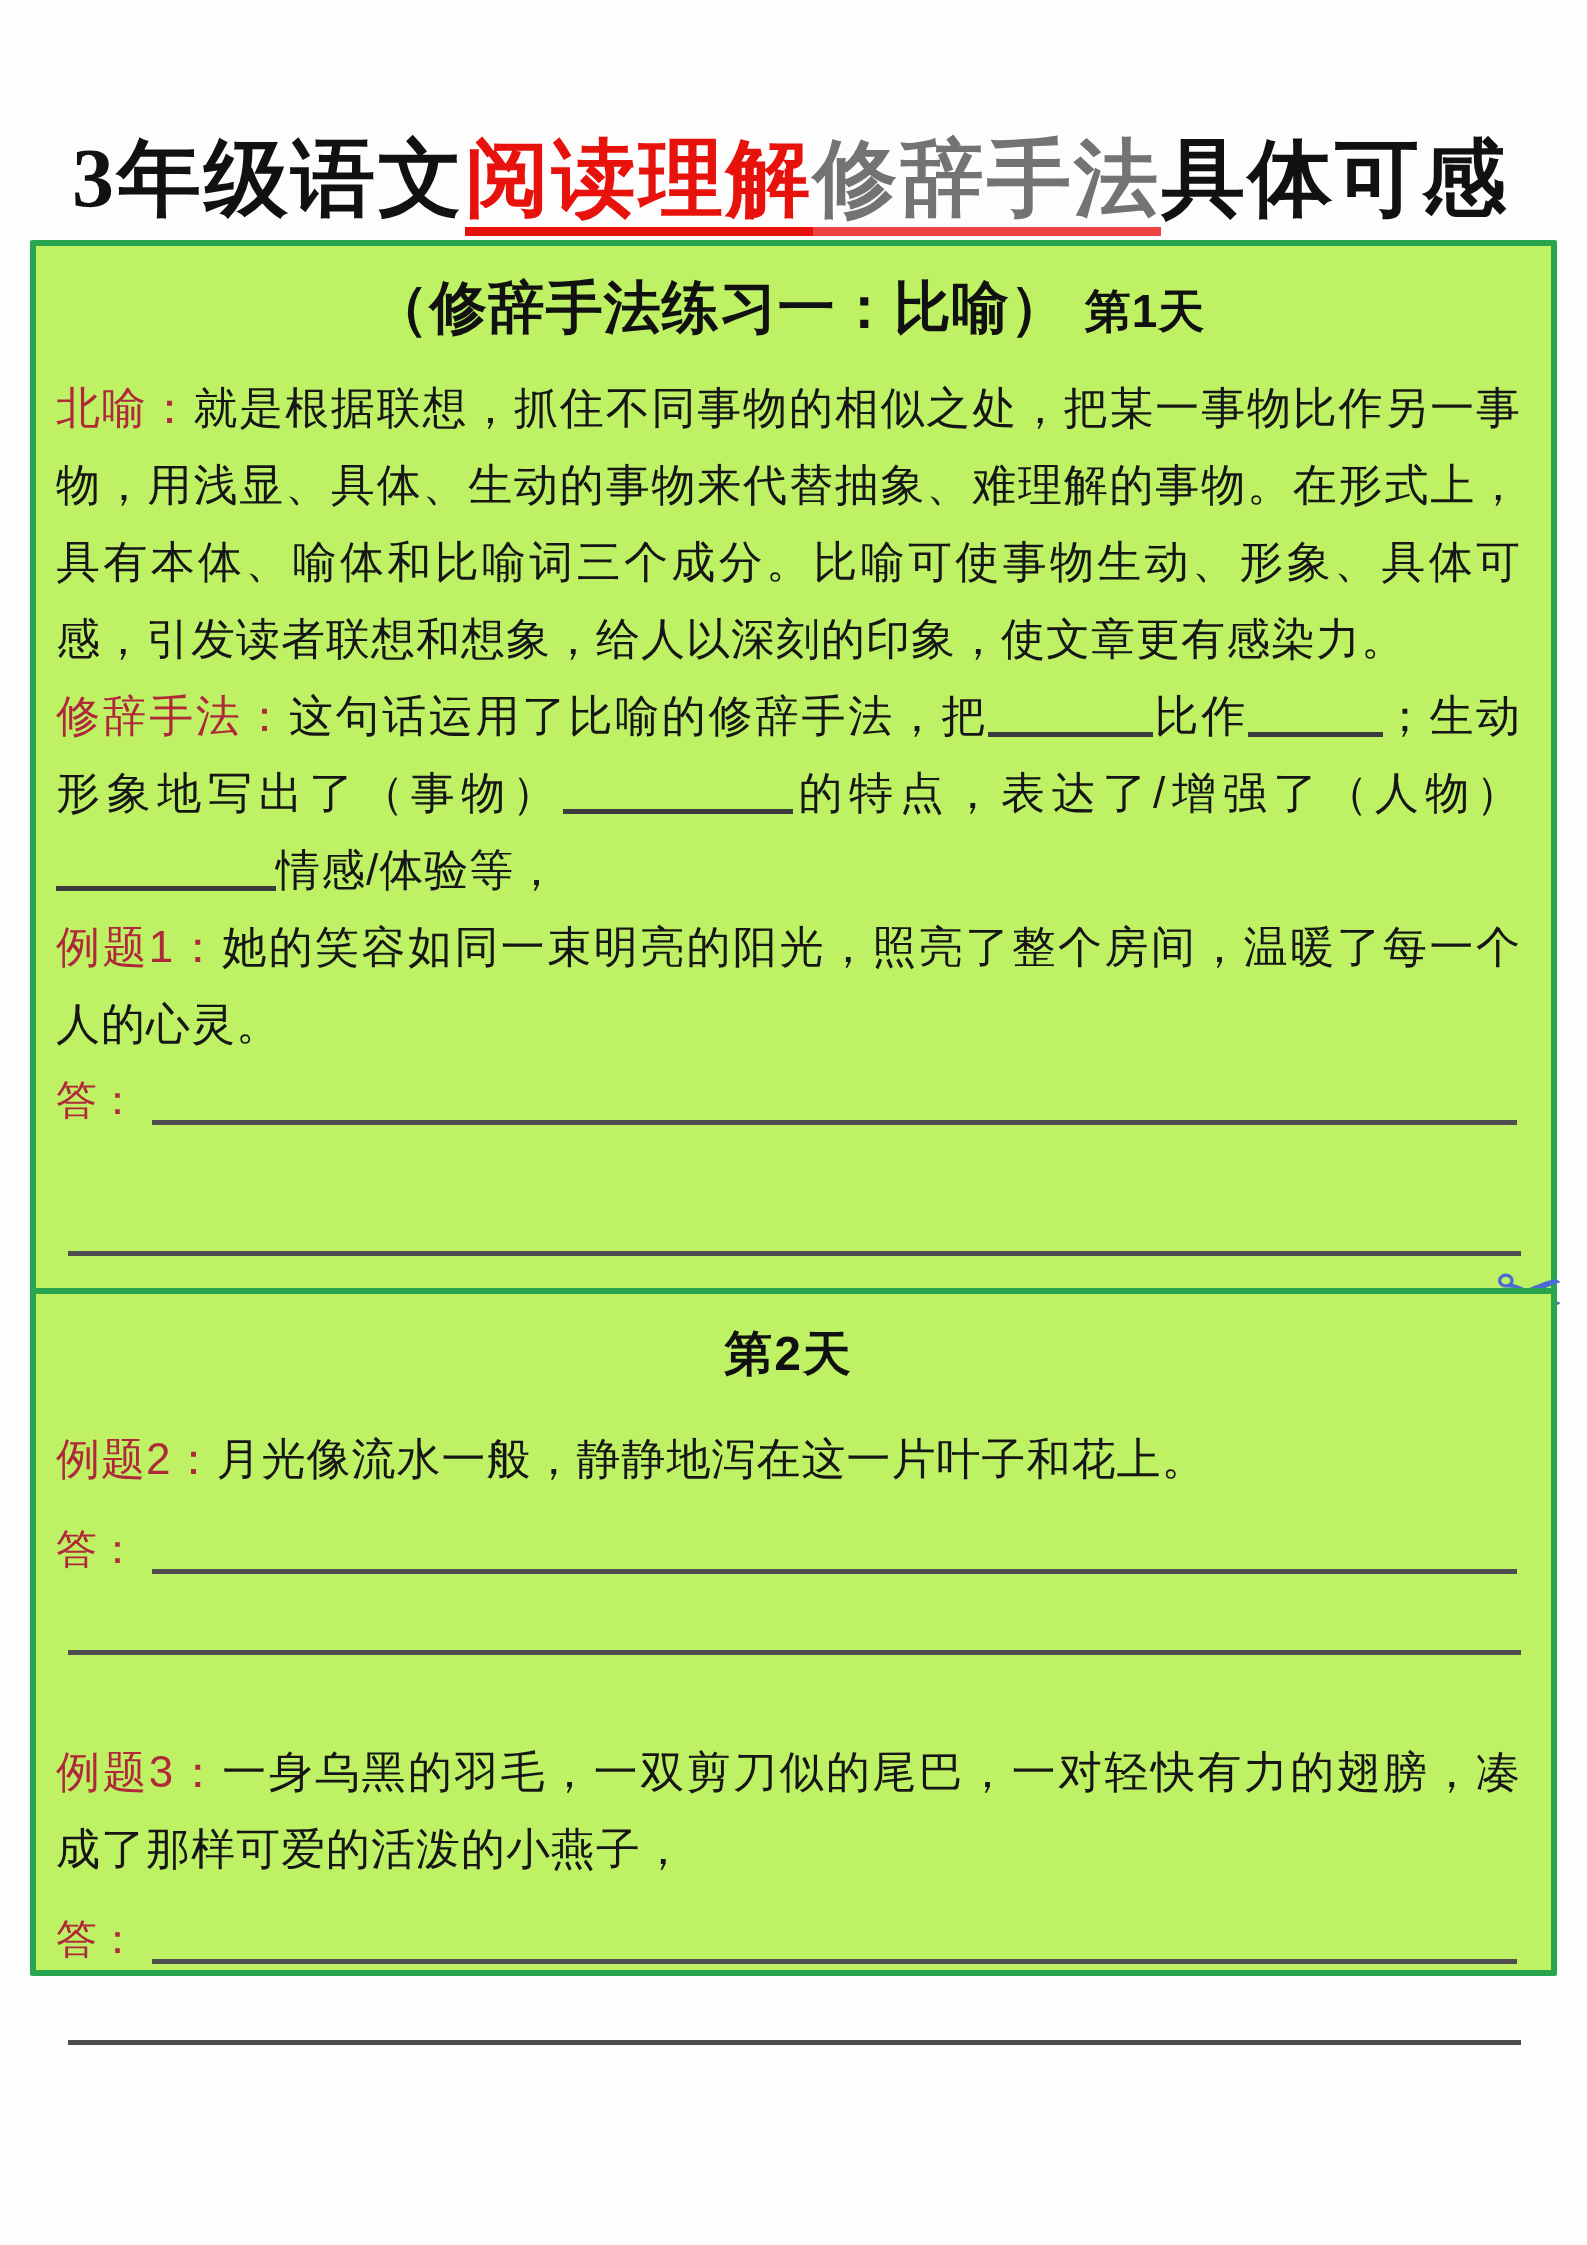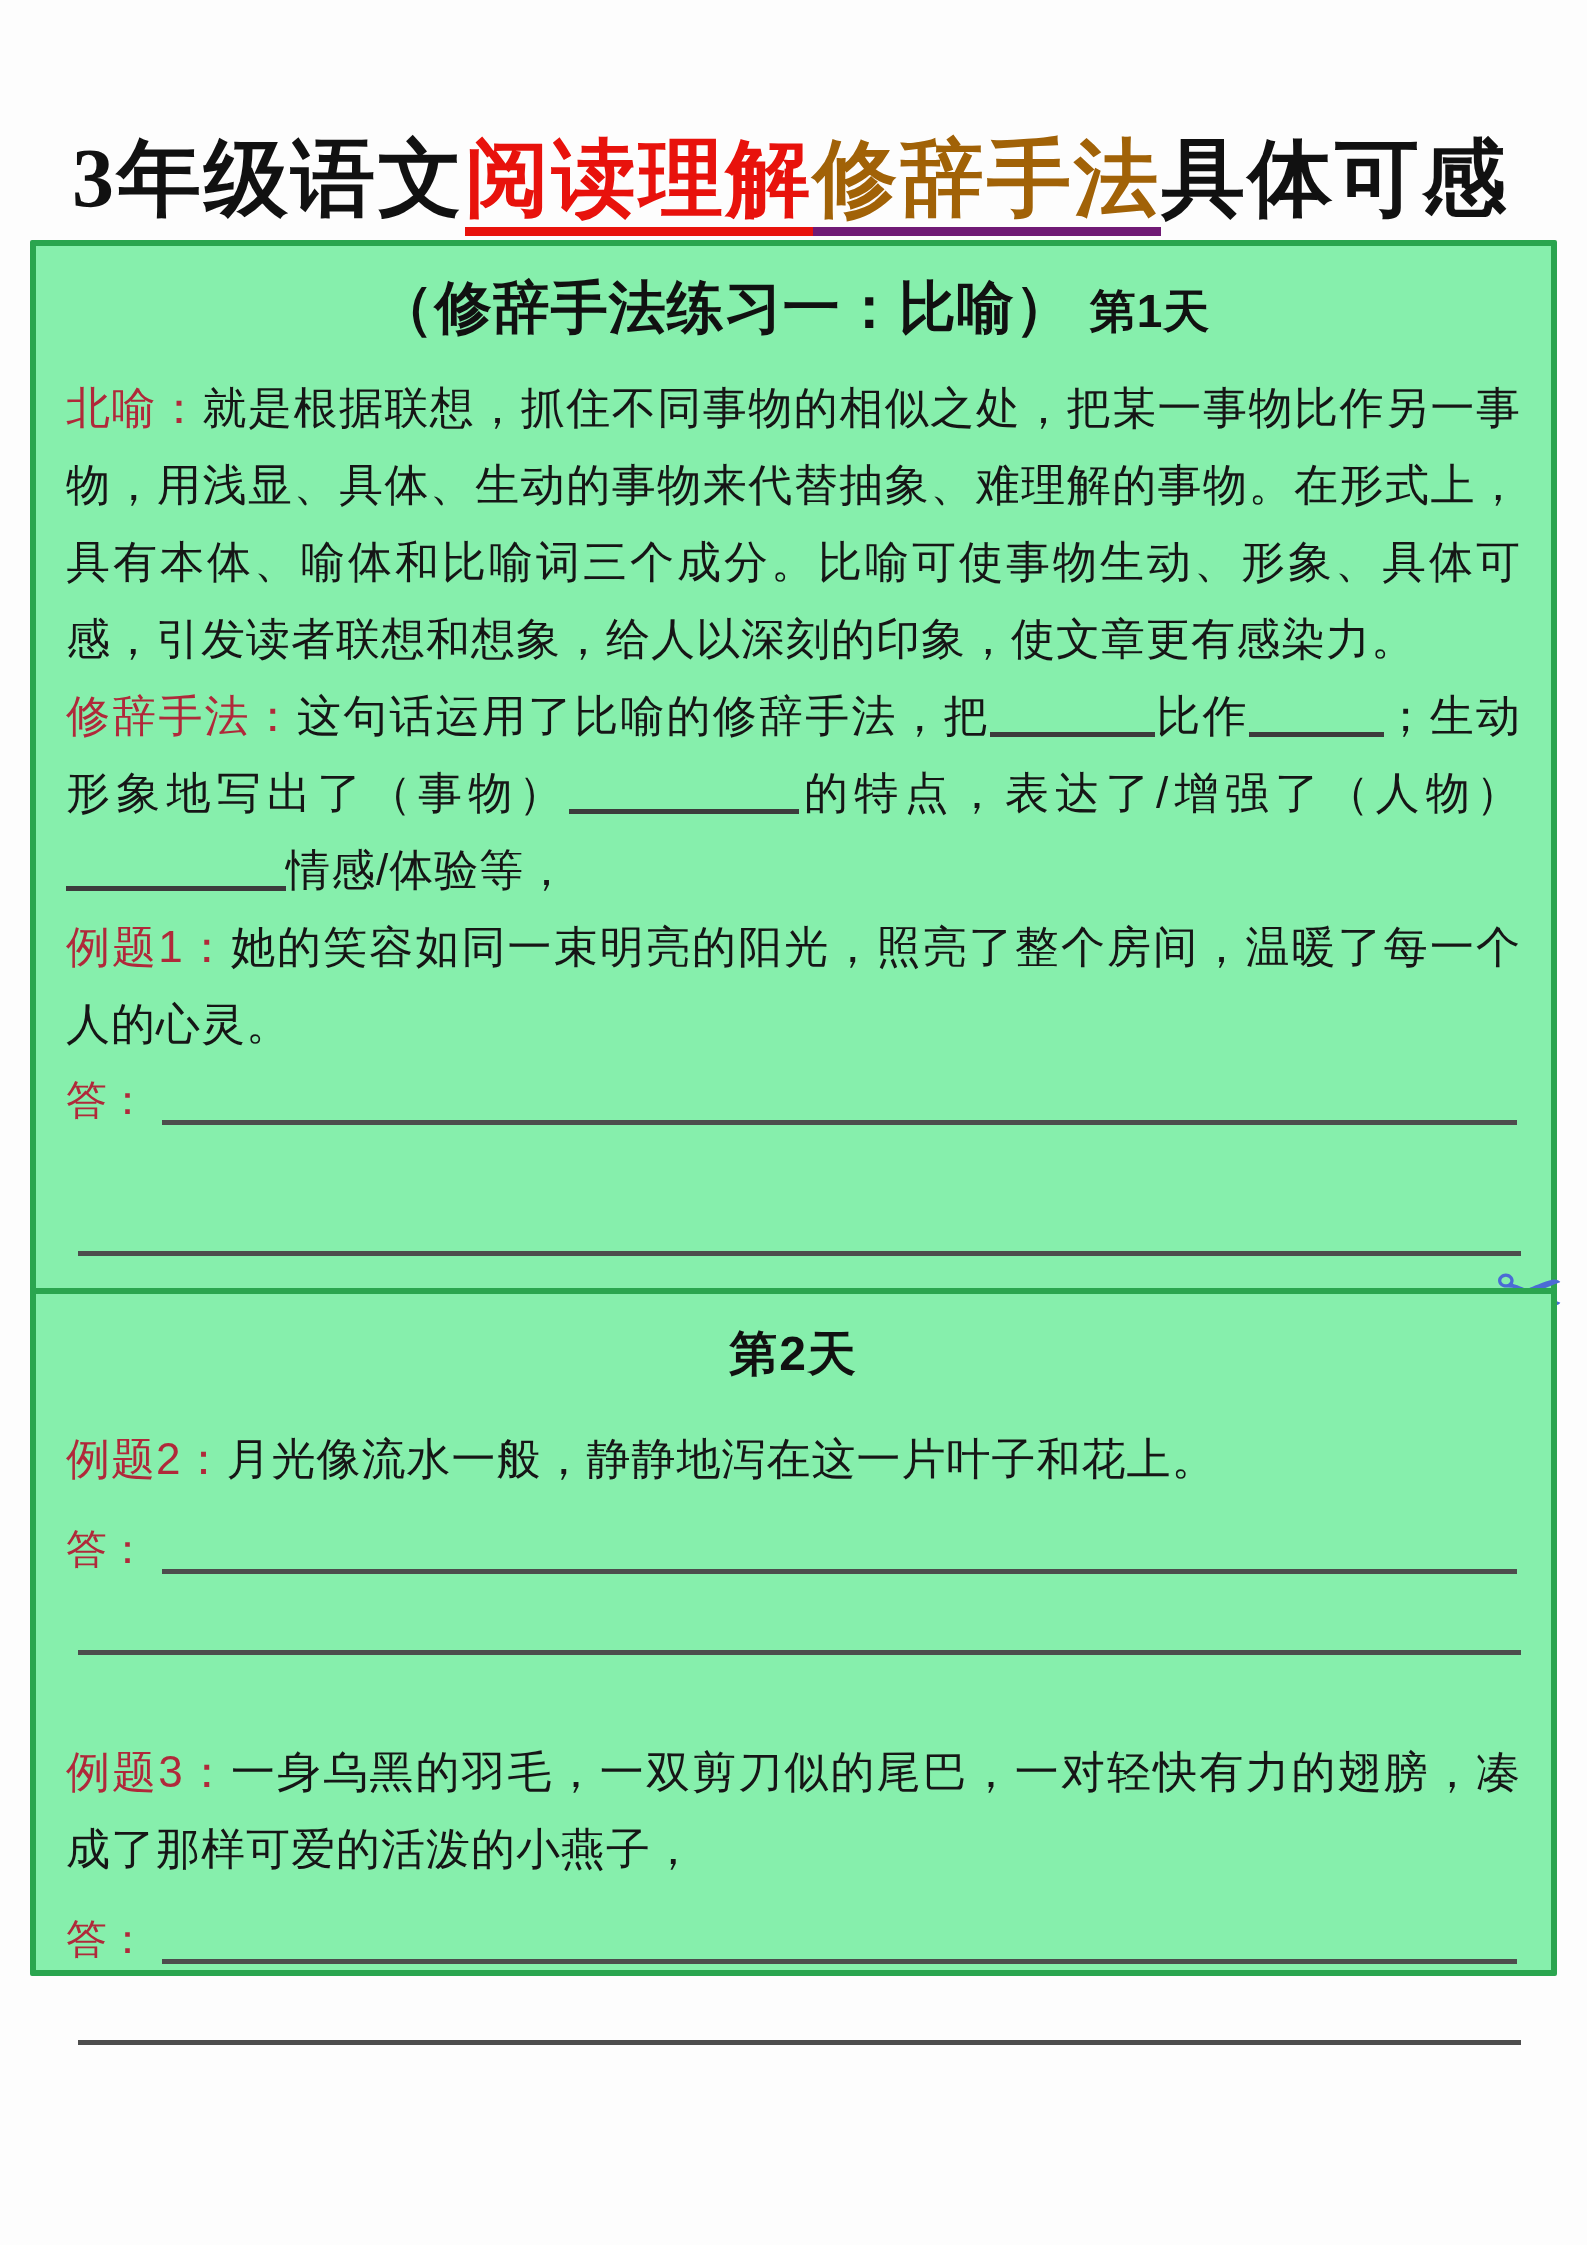--- a/index.html
+++ b/index.html
@@ -7,28 +7,28 @@
   .page{position:relative;width:1587px;height:2245px;background:#fdfdfd;overflow:hidden;}
 
   
   .main-title{
     position:absolute;top:66px;left:72px;width:1460px;
     font-family:"Liberation Serif",serif;
     font-size:84px;font-weight:900;letter-spacing:3px;
     white-space:nowrap;color:#111;
   }
   .main-title .t-red{color:#e8120c;border-bottom:9px solid #e8120c;padding-bottom:2px;}
-  .main-title .t-green{color:#a16207;border-bottom:9px solid #701a75;padding-bottom:2px;}
+  .main-title .t-green{color:#737373;border-bottom:9px solid #ef4444;padding-bottom:2px;}
 
   
   .card{
     position:absolute;left:30px;width:1527px;
     border:6px solid #2aa54f;border-radius:2px;
-    box-sizing:border-box;background:#86efac;
-    padding:14px 30px 0 30px;
+    box-sizing:border-box;background:#bef264;
+    padding:14px 30px 0 20px;
   }
   .card1{top:240px;height:1056px;}
   .card2{top:1288px;height:688px;}
 
   .subtitle{
     text-align:center;font-weight:bold;color:#111;
     margin-top:10px;font-size:57px;letter-spacing:1px;
   }
   .subtitle .sub-day{font-size:46px;}
 

